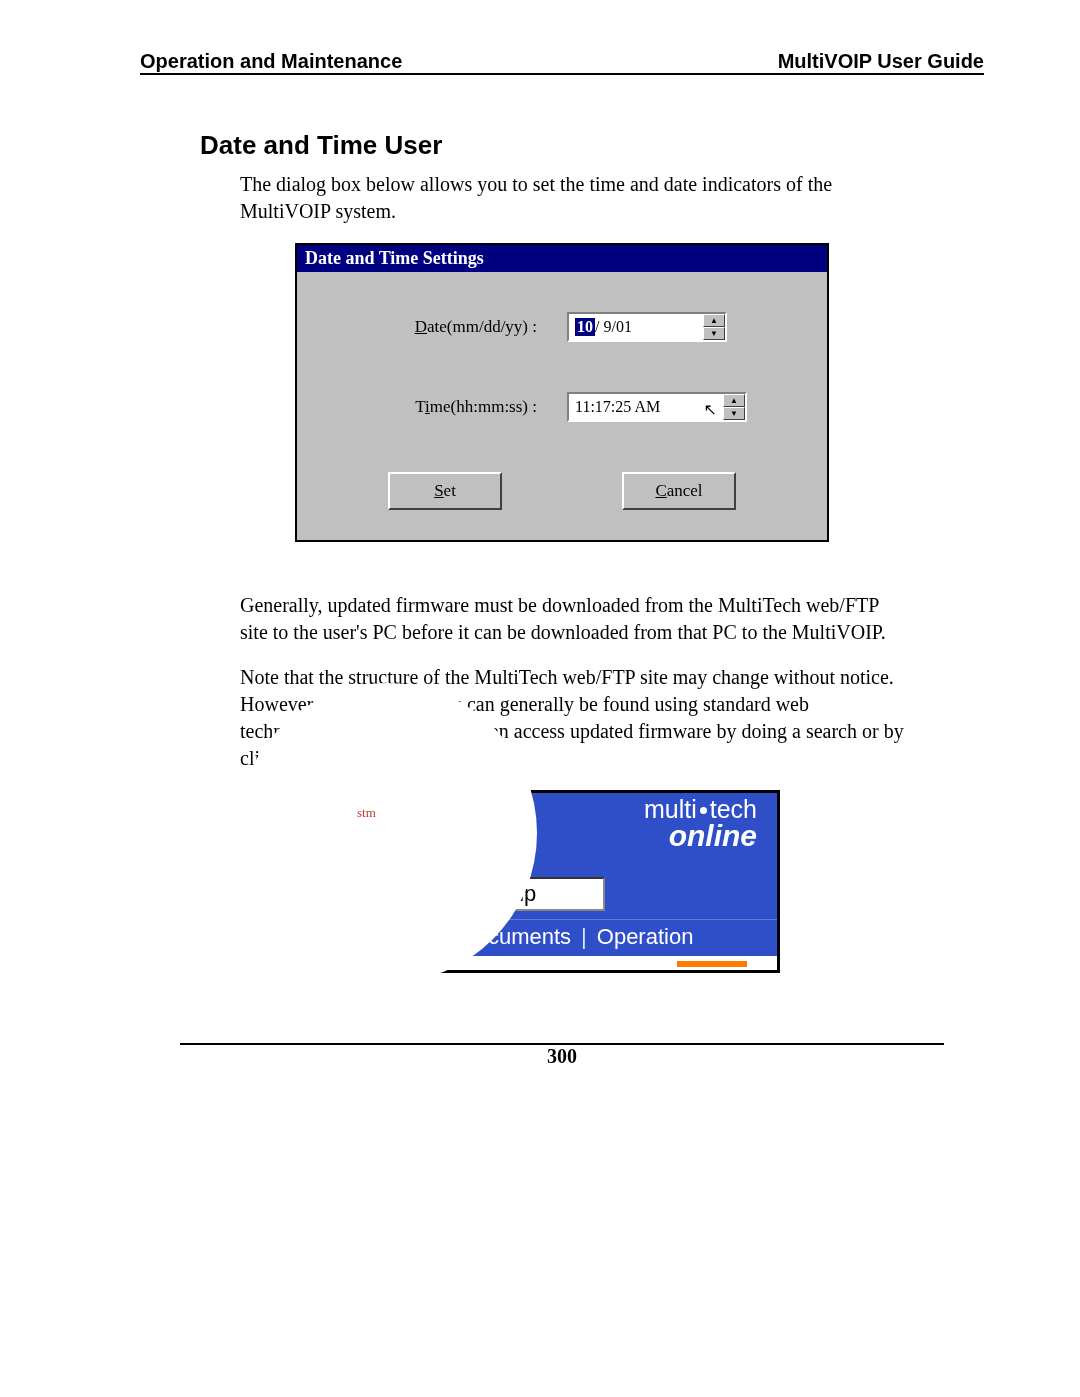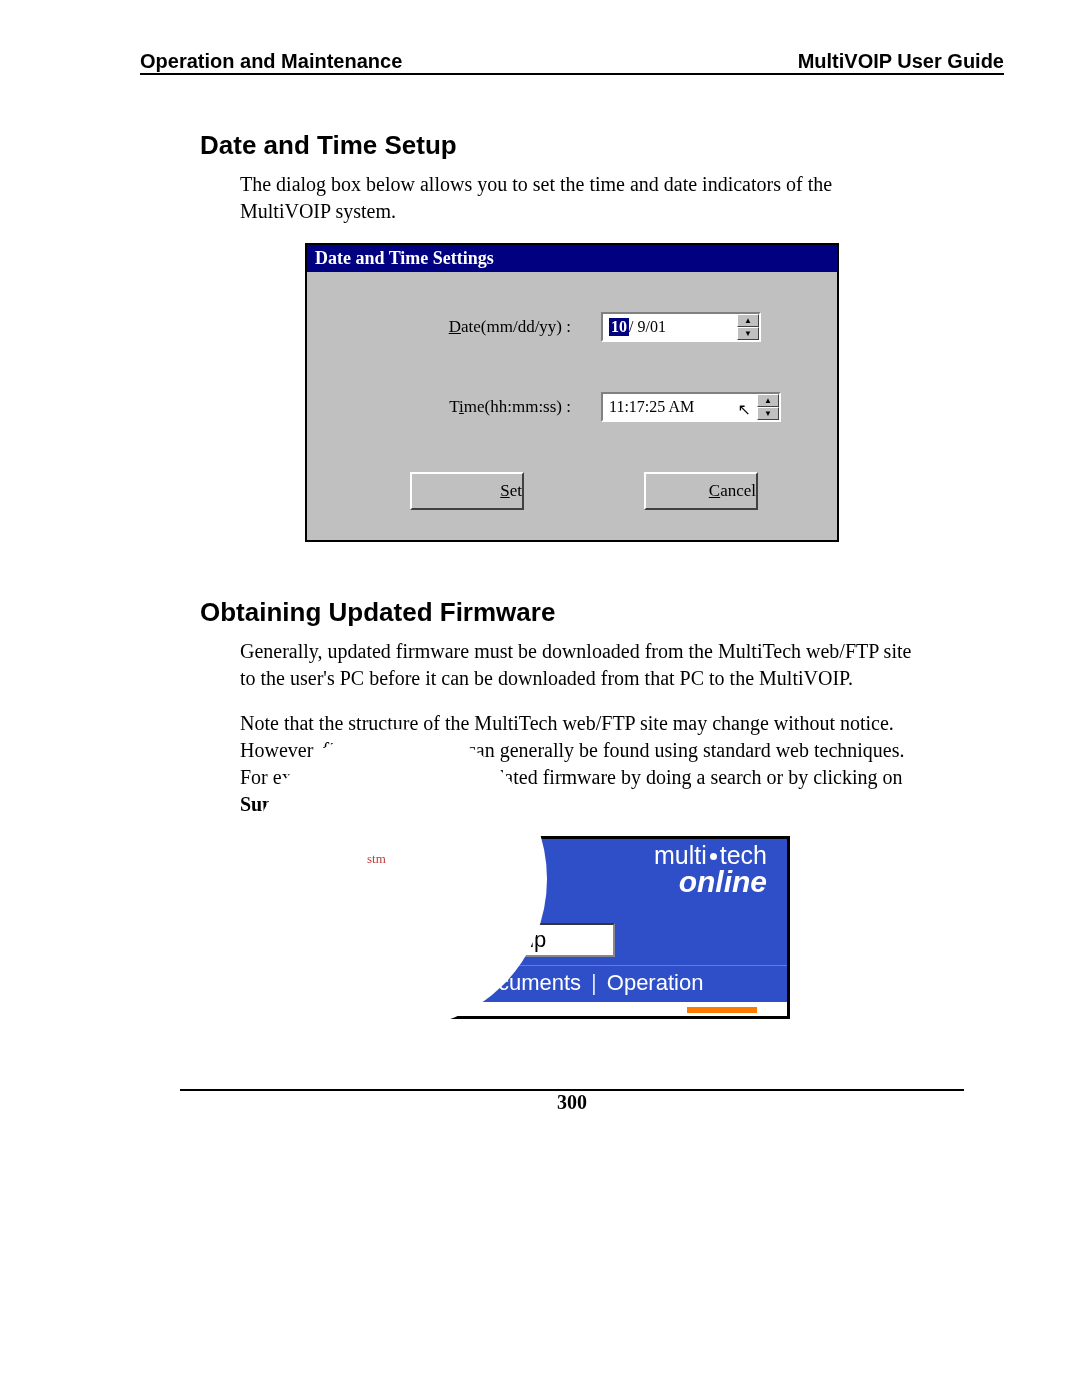--- a/index.html
+++ b/index.html
@@ -1,56 +1,56 @@
 <!DOCTYPE html>
 <html><head>
 <meta charset="utf-8">
 <style>
   html,body{margin:0;padding:0;background:#fff;}
   .page{
     width:1080px;height:1397px;
     box-sizing:border-box;
-    padding:50px 76px 40px 140px;
+    padding:50px 96px 40px 140px;
     font-family:Georgia, 'Times New Roman', serif;
     color:#000;
     position:relative;
   }
   .header-rule{border-bottom:2px solid #000;margin-bottom:6px;}
   .header-row{display:flex;justify-content:space-between;
     font-family:Arial, Helvetica, sans-serif;font-weight:bold;font-size:20px;}
   h2{font-family:Arial, Helvetica, sans-serif;font-weight:bold;font-size:26px;
     margin:55px 0 10px 60px;}
   .body-text{font-size:20px;line-height:1.35;margin:0 80px 18px 100px;}
   
   .dialog{
     width:530px;margin:12px auto 50px auto;
     border:2px solid #000;background:#c0c0c0;
     font-family:Liberation Serif, serif;font-size:17px;
   }
   .dlg-title{background:#000080;color:#fff;font-weight:bold;padding:3px 8px;font-size:18px;}
-  .dlg-body{padding:40px 30px 30px 30px;margin-left:24px;}
+  .dlg-body{padding:40px 30px 30px 30px;}
   .dlg-row{display:flex;align-items:center;margin-bottom:50px;}
   .dlg-label{flex:0 0 210px;text-align:right;padding-right:30px;}
   .ul{text-decoration:underline;}
   .spin{
     display:flex;align-items:stretch;background:#fff;
     border:2px solid;border-color:#808080 #fff #fff #808080;
     height:30px;width:160px;box-sizing:border-box;position:relative;
   }
   .spin .val{flex:1;display:flex;align-items:center;padding:0 6px;font-size:16px;}
   .spin .sel{background:#000080;color:#fff;padding:0 2px;font-weight:bold;}
   .spin .arrows{width:22px;display:flex;flex-direction:column;}
   .arrow-btn{flex:1;background:#c0c0c0;border:1px solid;
     border-color:#fff #404040 #404040 #fff;display:flex;align-items:center;justify-content:center;font-size:8px;}
   .cursor{position:absolute;right:28px;top:6px;font-size:16px;pointer-events:none;}
   .btn-row{display:flex;justify-content:center;gap:120px;margin-top:20px;}
   .win-btn{
     width:110px;height:34px;background:#c0c0c0;
     border:2px solid;border-color:#fff #404040 #404040 #fff;
-    font-family:inherit;font-size:17px;display:flex;align-items:center;justify-content:flex-end;
+    font-family:inherit;font-size:17px;display:flex;align-items:center;justify-content:center;
   }
   
   .web-img{
     width:430px;margin:15px auto 0 auto;border:3px solid #000;background:#f97316;
     font-family:Arial, Helvetica, sans-serif;
   }
   .web-top{position:relative;background:#2e4fc8;color:#fff;height:80px;}
   .web-top .radial{
     position:absolute;left:-110px;top:-110px;width:300px;height:300px;border-radius:50%;
     background:#fff;
@@ -79,21 +79,21 @@
 <body>
 
 <div class="page">
 
   <div class="header-row">
     <span>Operation and Maintenance</span>
     <span>MultiVOIP User Guide</span>
   </div>
   <div class="header-rule"></div>
 
-  <h2>Date and Time Setup</h2>
+  <h2>Date and Time User</h2>
   <p class="body-text">The dialog box below allows you to set the time and date indicators of the MultiVOIP system.</p>
 
   <div class="dialog">
     <div class="dlg-title">Date and Time Settings</div>
     <div class="dlg-body">
       <div class="dlg-row">
         <div class="dlg-label">
           <span class="ul">D</span><span>ate(mm/dd/yy) :</span>
         </div>
         <div class="spin">
@@ -124,21 +124,20 @@
         <div class="win-btn">
           <span><span class="ul">S</span><span>et</span></span>
         </div>
         <div class="win-btn">
           <span><span class="ul">C</span><span>ancel</span></span>
         </div>
       </div>
     </div>
   </div>
 
-  <h2>Obtaining Updated Firmware</h2>
   <p class="body-text">Generally, updated firmware must be  downloaded from the MultiTech web/FTP site to the  user's PC before it can be downloaded from that PC to the MultiVOIP.</p>
   <p class="body-text">
     <span>Note that the structure of the MultiTech web/FTP site may change without notice.  However, firmware updates can generally be found using standard web techniques.  For example, you can access updated firmware by doing a search or by clicking on </span><b>Support</b><span>.</span>
   </p>
 
   <div class="web-img">
     <div class="web-top">
       <div class="radial"></div>
       <div class="tag">stm</div>
       <div class="web-logo">

